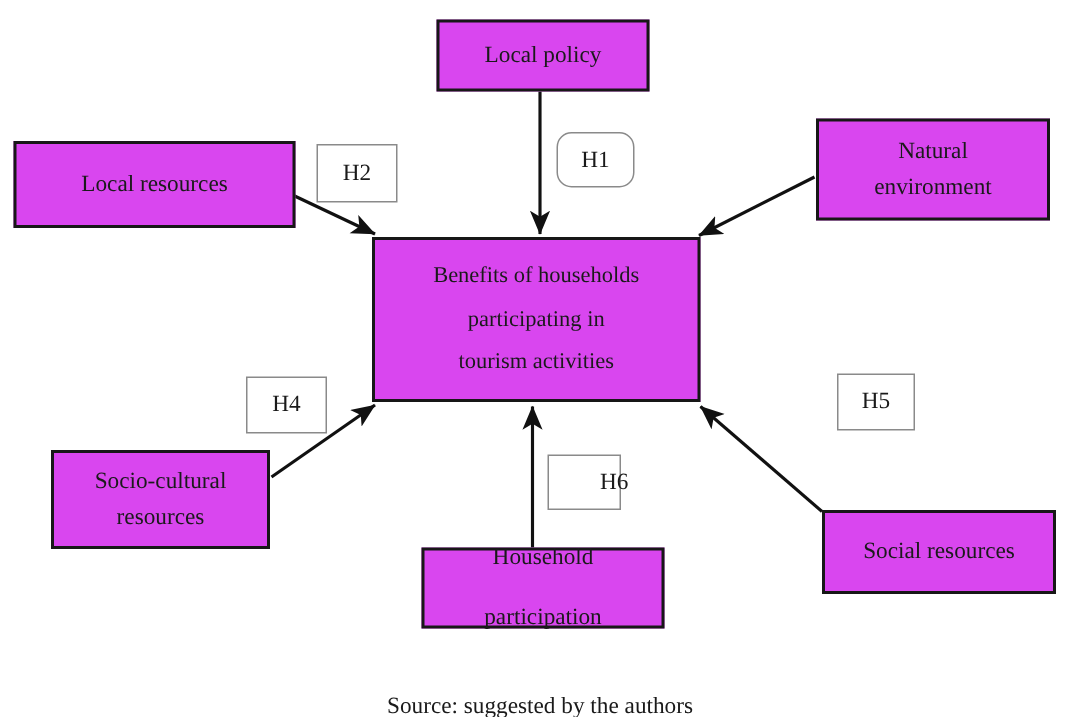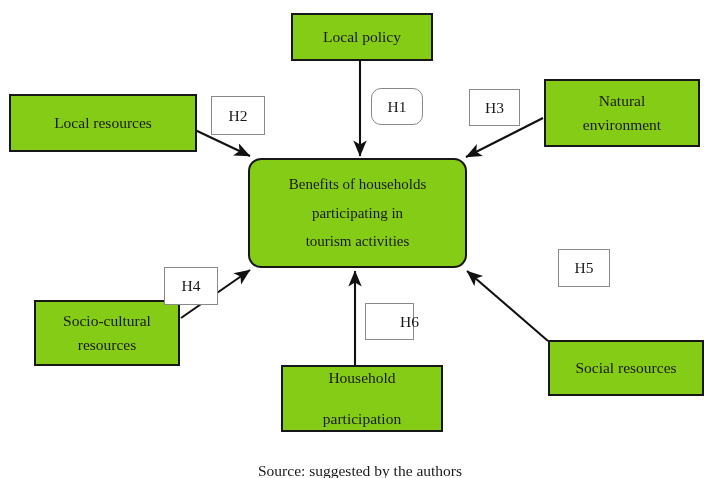--- a/index.html
+++ b/index.html
@@ -20,21 +20,21 @@
     left: 0;
     top: 0;
     width: 720px;
     height: 478px;
     pointer-events: none;
   }
   .node {
     position: absolute;
     box-sizing: border-box;
     border: 2px solid #171717;
-    background: #84cc16;
+    background: #d946ef;
     display: flex;
     flex-direction: column;
     align-items: center;
     justify-content: center;
     text-align: center;
     color: #1a1a1a;
     font-size: 15.5px;
     line-height: 1.55;
     z-index: 2;
   }
@@ -81,49 +81,48 @@
     <g id="arrow-group" stroke="#111111" stroke-width="2.1" fill="none">
         <line x1="360" y1="61" x2="360" y2="156" marker-end="url(#ah)"></line>
         <line x1="176" y1="121" x2="250" y2="156" marker-end="url(#ah)"></line>
         <line x1="543" y1="118" x2="466" y2="157" marker-end="url(#ah)"></line>
         <line x1="181" y1="318" x2="250" y2="270" marker-end="url(#ah)"></line>
         <line x1="548" y1="341" x2="467" y2="271" marker-end="url(#ah)"></line>
         <line x1="355" y1="365" x2="355" y2="271" marker-end="url(#ah)"></line>
       </g>
   </svg>
 
-  <div class="node center" id="node-center" style="left: 248px; top: 158px; width: 219px; height: 110px; border-radius: 13px;">
+  <div class="node center" id="node-center" style="left: 248px; top: 158px; width: 219px; height: 110px;">
       <span class="line">Benefits of households</span>
       <span class="line">participating in</span>
       <span class="line">tourism activities</span>
     </div>
 
   <div class="node" id="node-local-policy" style="left: 291px; top: 13px; width: 142px; height: 48px;">
       <span class="line">Local policy</span>
     </div>
   <div class="node" id="node-local-resources" style="left: 9px; top: 94px; width: 188px; height: 58px;">
       <span class="line">Local resources</span>
     </div>
   <div class="node" id="node-natural-environment" style="left: 544px; top: 79px; width: 156px; height: 68px;">
       <span class="line">Natural</span>
       <span class="line">environment</span>
     </div>
   <div class="node" id="node-socio-cultural-resources" style="left: 34px; top: 300px; width: 146px; height: 66px;">
       <span class="line">Socio-cultural</span>
       <span class="line">resources</span>
     </div>
-  <div class="node" id="node-household-participation" style="left: 281px; top: 365px; width: 162px; height: 67px; gap: 16px;">
+  <div class="node" id="node-household-participation" style="left: 281px; top: 365px; width: 162px; height: 54px; gap: 16px;">
       <span class="line">Household</span>
       <span class="line">participation</span>
     </div>
   <div class="node" id="node-social-resources" style="left: 548px; top: 340px; width: 156px; height: 56px; justify-content: center;">
       <span class="line">Social resources</span>
     </div>
 
   <div class="hlabel" id="hl-0" style="left: 371px; top: 88px; width: 52px; height: 37px; border-radius: 10px;">H1</div>
   <div class="hlabel" id="hl-1" style="left: 211px; top: 96px; width: 54px; height: 39px;">H2</div>
-  <div class="hlabel" id="hl-2" style="left: 469px; top: 89px; width: 51px; height: 37px;">H3</div>
-  <div class="hlabel" id="hl-3" style="left: 164px; top: 251px; width: 54px; height: 38px; margin-top: 16px;">H4</div>
+  <div class="hlabel" id="hl-3" style="left: 164px; top: 251px; width: 54px; height: 38px;">H4</div>
   <div class="hlabel" id="hl-4" style="left: 513px; top: 249px; width: 52px; height: 38px; margin-left: 45px;">H5</div>
   <div class="hlabel" id="hl-5" style="left: 365px; top: 303px; width: 49px; height: 37px; padding-left: 40px;">H6</div>
 
   <div id="caption" style="top: 446px; margin-top: 16px;">Source: suggested by the authors</div>
 </div>
 
 </body></html>

